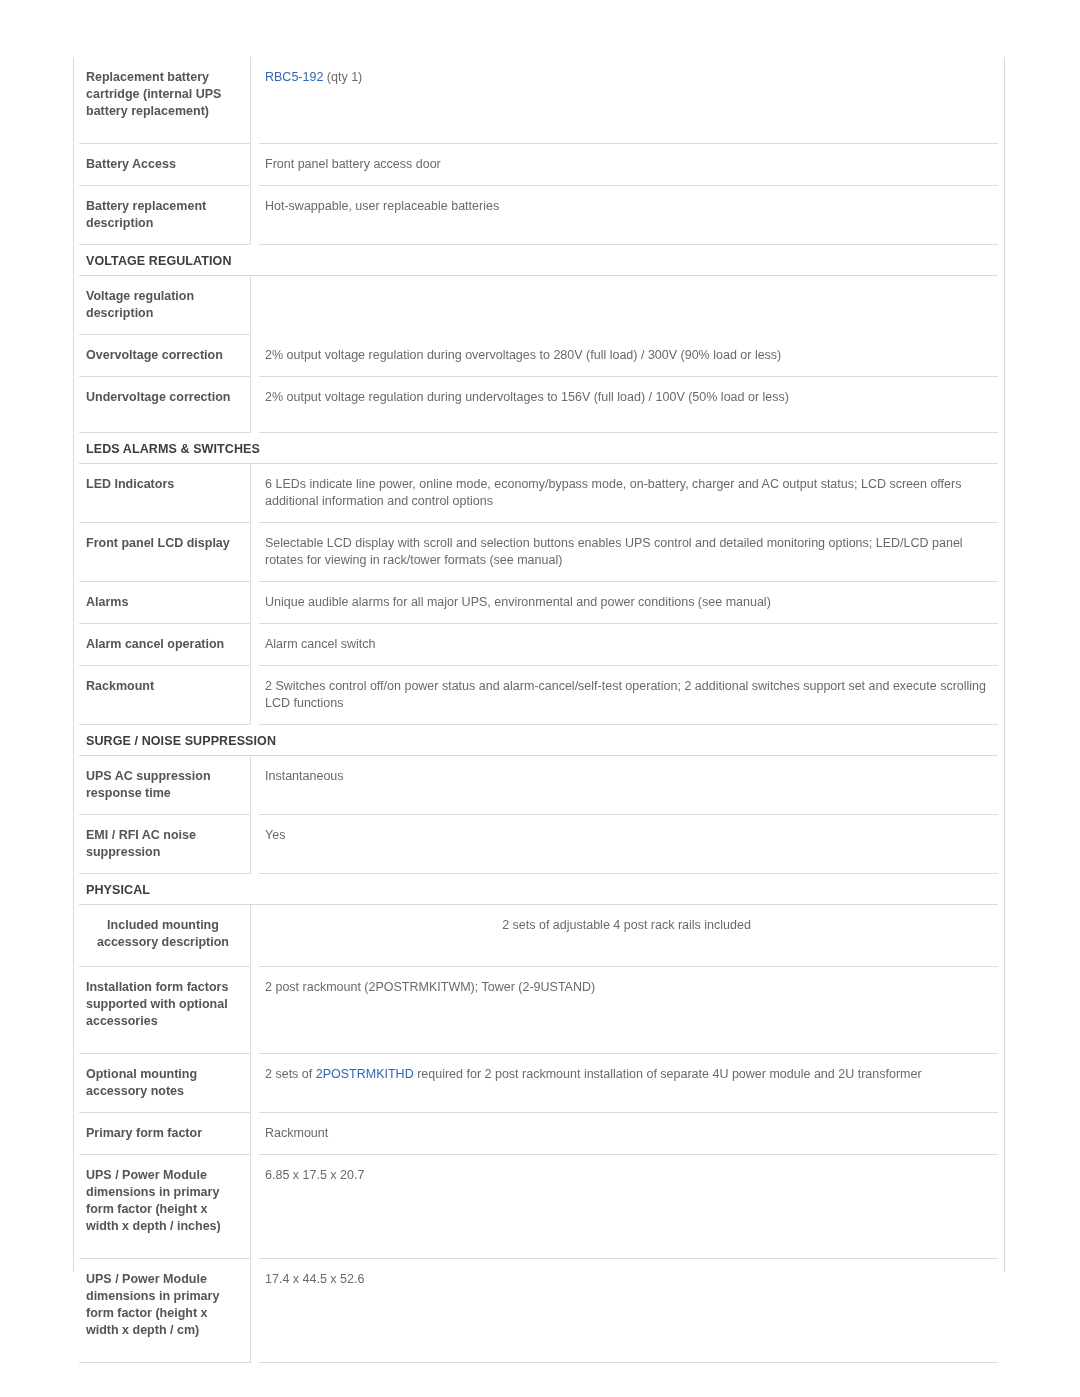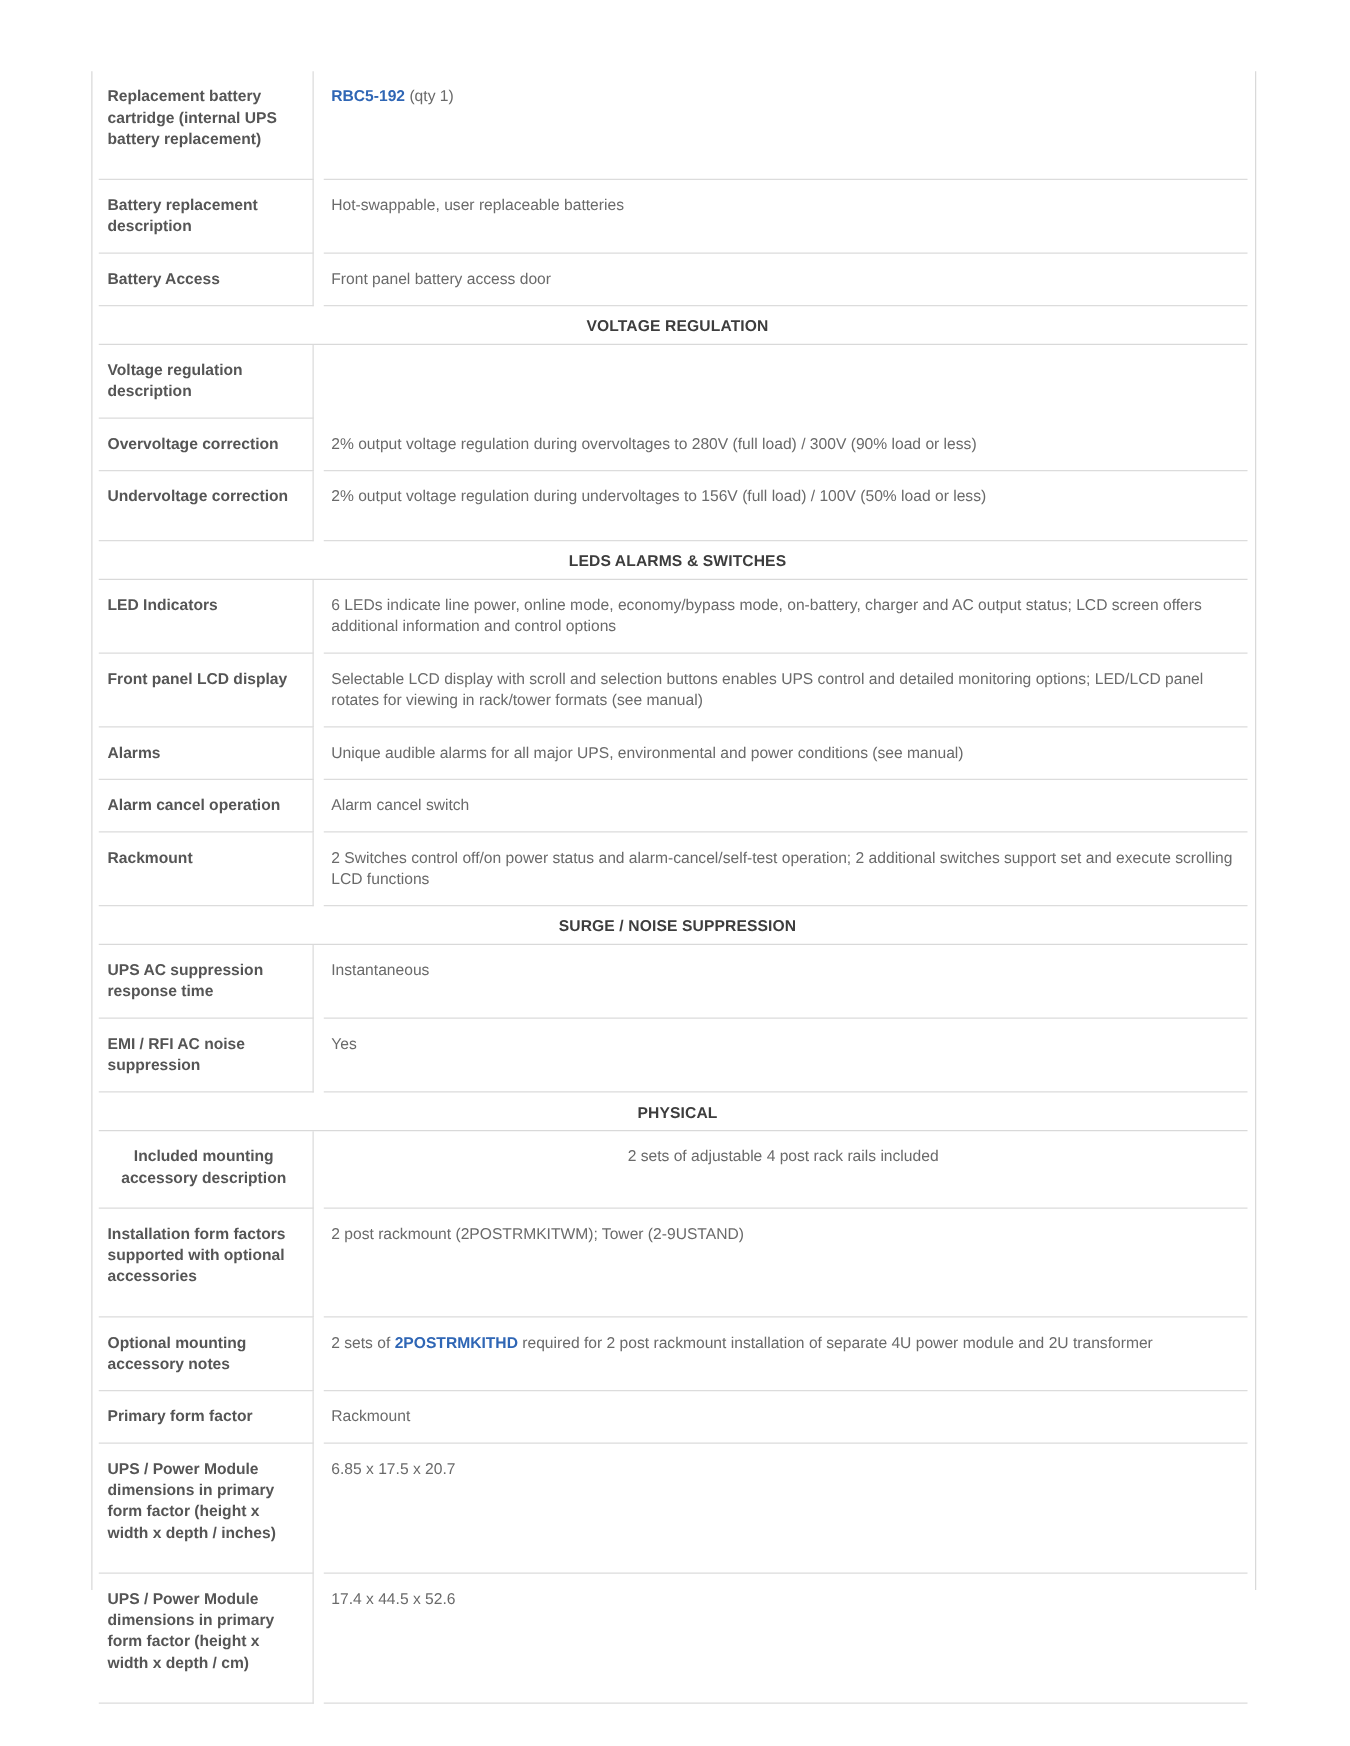--- a/index.html
+++ b/index.html
@@ -37,21 +37,20 @@
     position: absolute;
     left: 79px;
     top: 57px;
     width: 919px;
   }
 
   
   .section-row {
     border-bottom: 1px solid #d9d9d9;
     padding: 9px 0 7px 7px;
-    text-align: center;
   }
   .section-row .section-title {
     font-size: 12.5px;
     font-weight: bold;
     color: #3d3d3d;
     letter-spacing: 0.1px;
   }
 
   
   .spec-row {
@@ -82,21 +81,20 @@
     padding: 12px 10px 12px 6px;
     font-size: 12.5px;
     font-weight: normal;
     line-height: 17px;
     color: #6a6a6a;
   }
   .cell-value a,
   .link {
     color: #2f66b5;
     text-decoration: none;
-    font-weight: bold;
   }
 
   
   .h-tall   .cell-label, .h-tall   .cell-value { min-height: 87px; }
   .h-two    .cell-label, .h-two    .cell-value { min-height: 50px; }
   .h-one    .cell-label, .h-one    .cell-value { min-height: 32px; }
   .h-med    .cell-label, .h-med    .cell-value { min-height: 56px; }
   .h-med2   .cell-label, .h-med2   .cell-value { min-height: 62px; text-align: center; }
   .h-quad   .cell-label, .h-quad   .cell-value { min-height: 104px; }
 </style>
@@ -107,30 +105,30 @@
 
   <div class="outer-rule left"></div>
   <div class="outer-rule right"></div>
 
   <div class="spec-table" id="spec-table">
       <div class="spec-row h-tall">
         <div class="cell-label">Replacement battery cartridge (internal UPS battery replacement)</div>
         <div class="cell-gap"></div>
         <div class="cell-value"><span></span><a class="link" href="#">RBC5-192</a><span> (qty 1)</span></div>
       </div>
+      <div class="spec-row h-one">
+        <div class="cell-label">Battery Access</div>
+        <div class="cell-gap"></div>
+        <div class="cell-value">Front panel battery access door</div>
+      </div>
       <div class="spec-row h-two">
         <div class="cell-label">Battery replacement description</div>
         <div class="cell-gap"></div>
         <div class="cell-value">Hot-swappable, user replaceable batteries</div>
       </div>
-      <div class="spec-row h-one">
-        <div class="cell-label">Battery Access</div>
-        <div class="cell-gap"></div>
-        <div class="cell-value">Front panel battery access door</div>
-      </div>
       <div class="section-row">
         <div class="section-title">VOLTAGE REGULATION</div>
       </div>
       <div class="spec-row h-med">
         <div class="cell-label">Voltage regulation description</div>
         <div class="cell-gap"></div>
       </div>
       <div class="spec-row h-one">
         <div class="cell-label">Overvoltage correction</div>
         <div class="cell-gap"></div>

